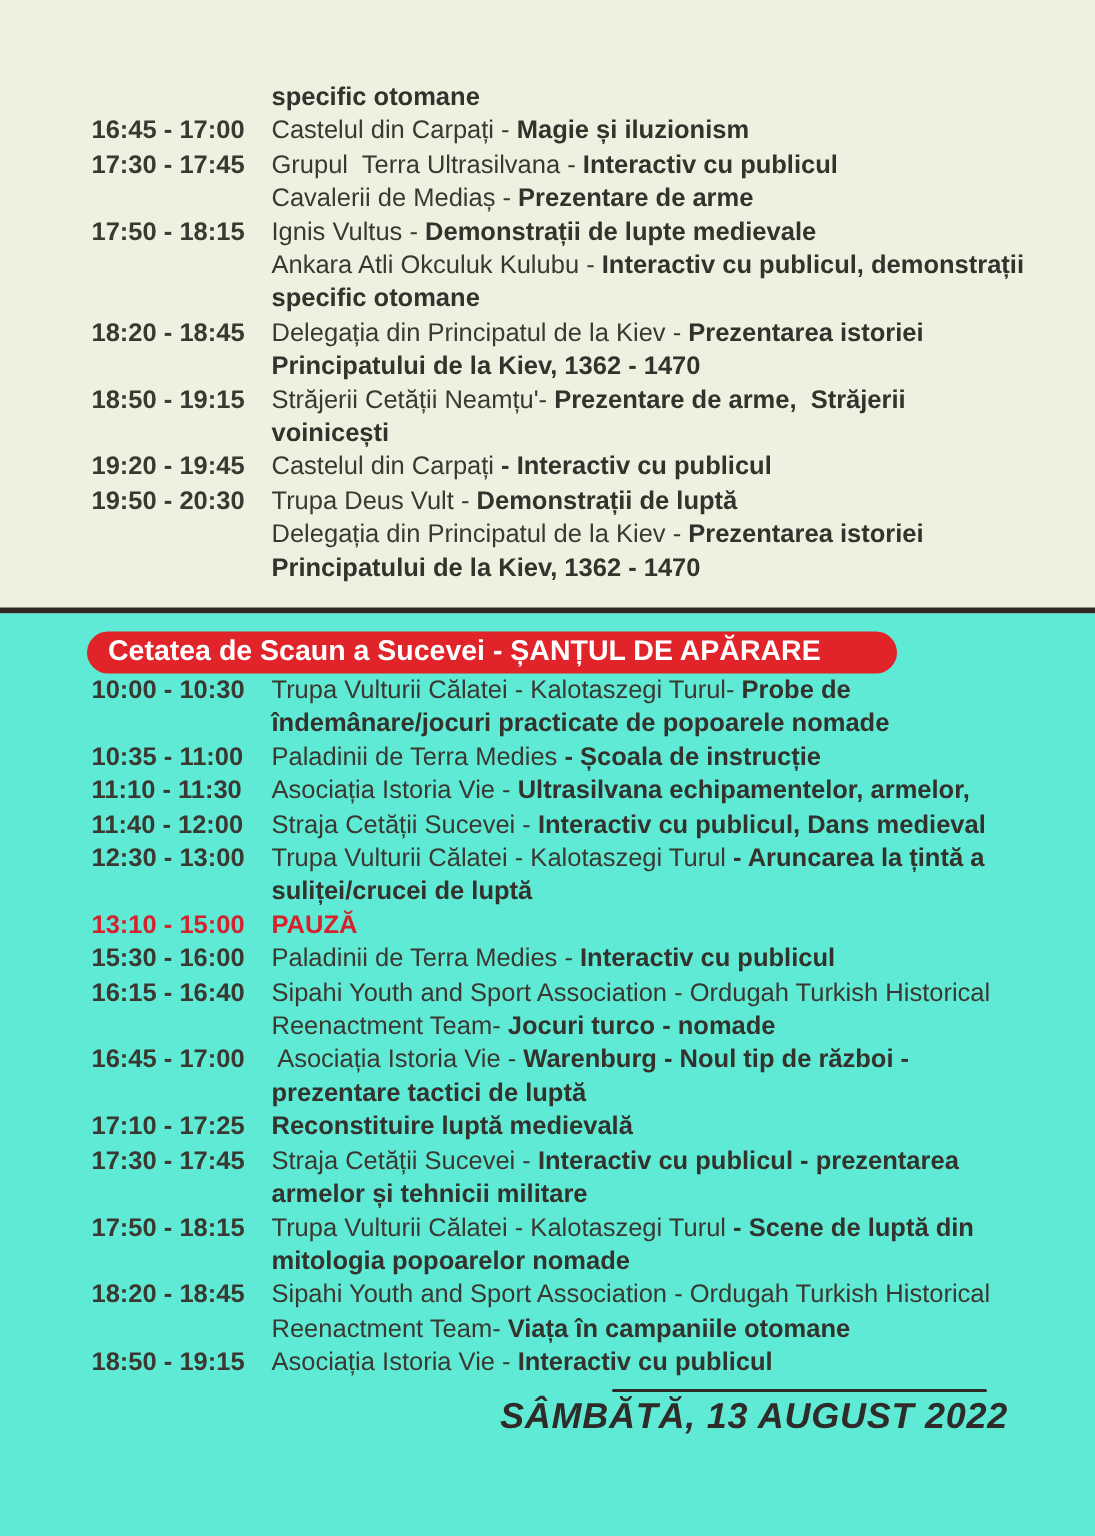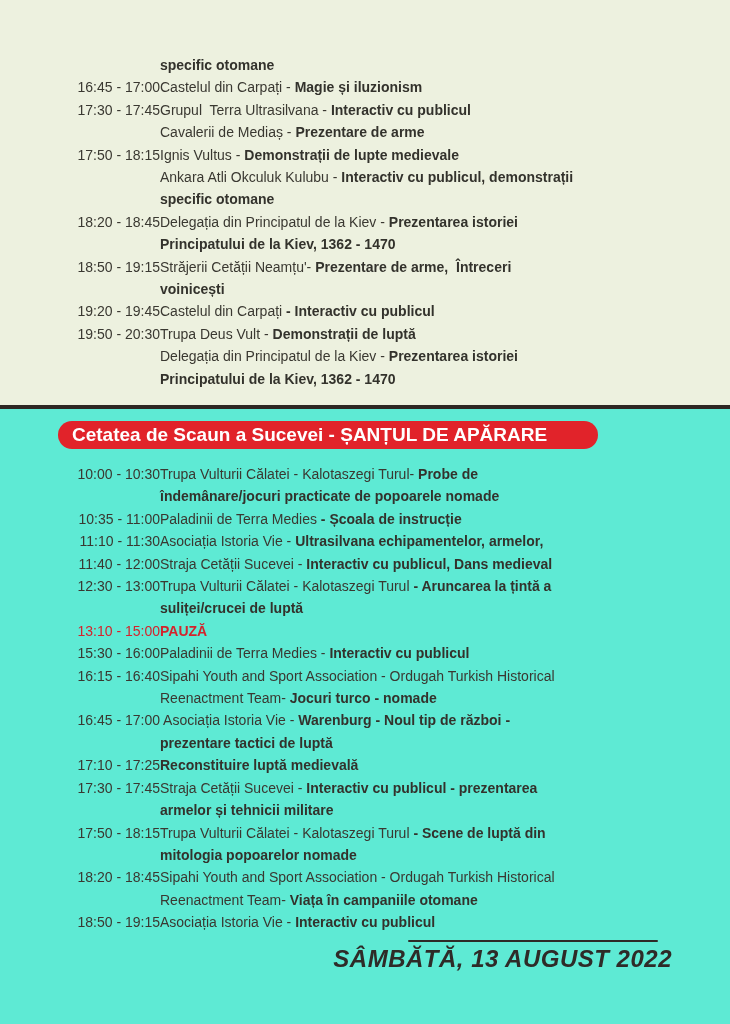--- a/index.html
+++ b/index.html
@@ -8,35 +8,35 @@
     font-family:"Liberation Sans",sans-serif;
     background:#fff;
     overflow:hidden;
   }
   .page{width:730px;height:1024px;position:relative;}
   .sec{box-sizing:border-box;}
   .sec-green{background:#edf1df;height:405px;padding-top:54px;}
   .divider{height:4px;background:#2e2723;}
   .sec-pink{background:#5eead4;height:615px;padding-top:12px;}
   .rows{}
-  .row{display:flex;padding-left:40px;font-size:14px;line-height:22.4px;color:#3a3831;}
-  .time{width:120px;flex:none;font-weight:normal;white-space:pre;text-align:right;}
+  .row{display:flex;padding-left:61px;font-size:17px;line-height:22.4px;color:#3a3831;}
+  .time{width:120px;flex:none;font-weight:bold;white-space:pre;}
   .desc{flex:1;}
   .line{white-space:pre;}
   .b{font-weight:bold;color:#33322c;}
   .red{color:#d4232c;}
   .pill{
     margin-left:58px;width:540px;box-sizing:border-box;
     background:#e1232a;color:#ffffff;
     font-weight:bold;font-size:19px;
     height:28px;line-height:28px;
     border-radius:14px;padding-left:14px;
     white-space:nowrap;
   }
-  .rows-bottom{margin-top:14px;}
+  .rows-bottom{}
   .footer{margin-top:6px;}
   .footer-rule{
     margin-left:auto;margin-right:72px;
     width:250px;height:2px;background:#2e2b28;
     border-radius:1px;
   }
   .footer-date{
     text-align:right;margin-right:58px;margin-top:3px;
     font-weight:bold;font-style:italic;
     font-size:24px;letter-spacing:0.5px;
@@ -80,21 +80,21 @@
         <div class="row">
           <div class="time">18:20 - 18:45</div>
           <div class="desc">
             <div class="line"><span class="">Delegația din Principatul de la Kiev - </span><span class="b">Prezentarea istoriei</span></div>
             <div class="line"><span class="b">Principatului de la Kiev, 1362 - 1470</span></div>
           </div>
         </div>
         <div class="row">
           <div class="time">18:50 - 19:15</div>
           <div class="desc">
-            <div class="line"><span class="">Străjerii Cetății Neamțu'- </span><span class="b">Prezentare de arme,  Întreceri</span></div>
+            <div class="line"><span class="">Străjerii Cetății Neamțu'- </span><span class="b">Prezentare de arme,  Străjerii</span></div>
             <div class="line"><span class="b">voinicești</span></div>
           </div>
         </div>
         <div class="row">
           <div class="time">19:20 - 19:45</div>
           <div class="desc">
             <div class="line"><span class="">Castelul din Carpați </span><span class="b">- Interactiv cu publicul</span></div>
           </div>
         </div>
         <div class="row">

